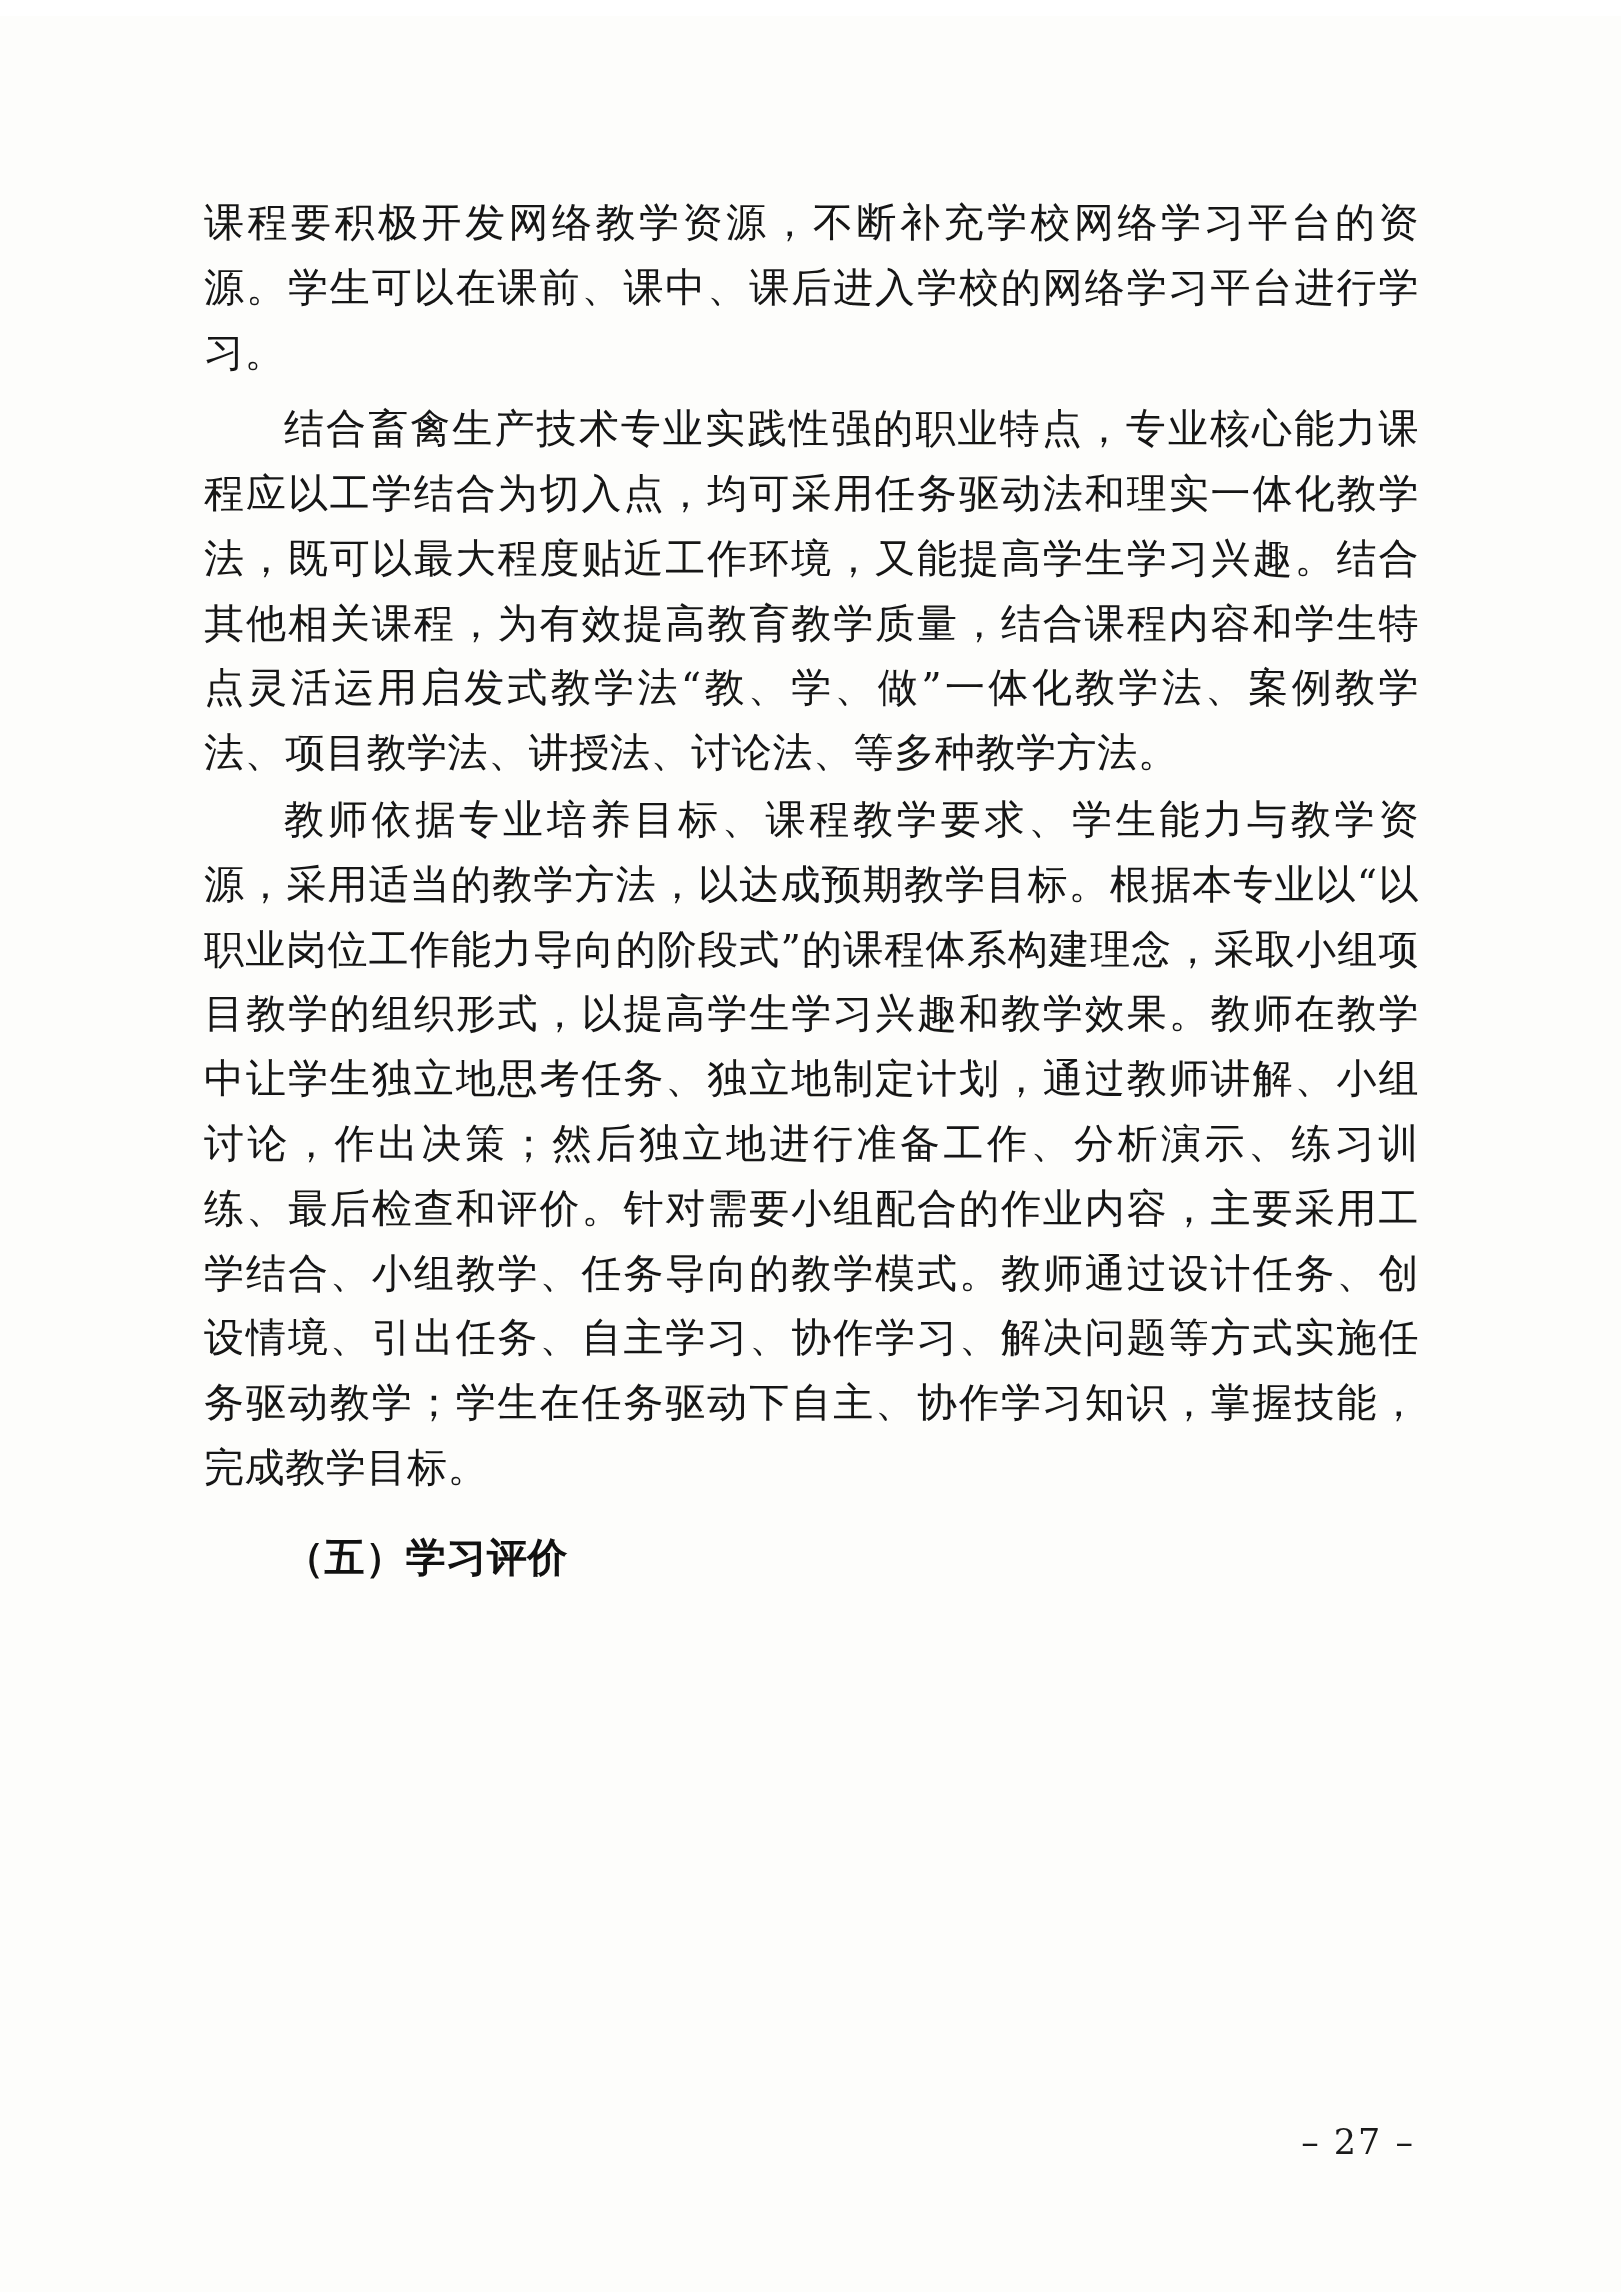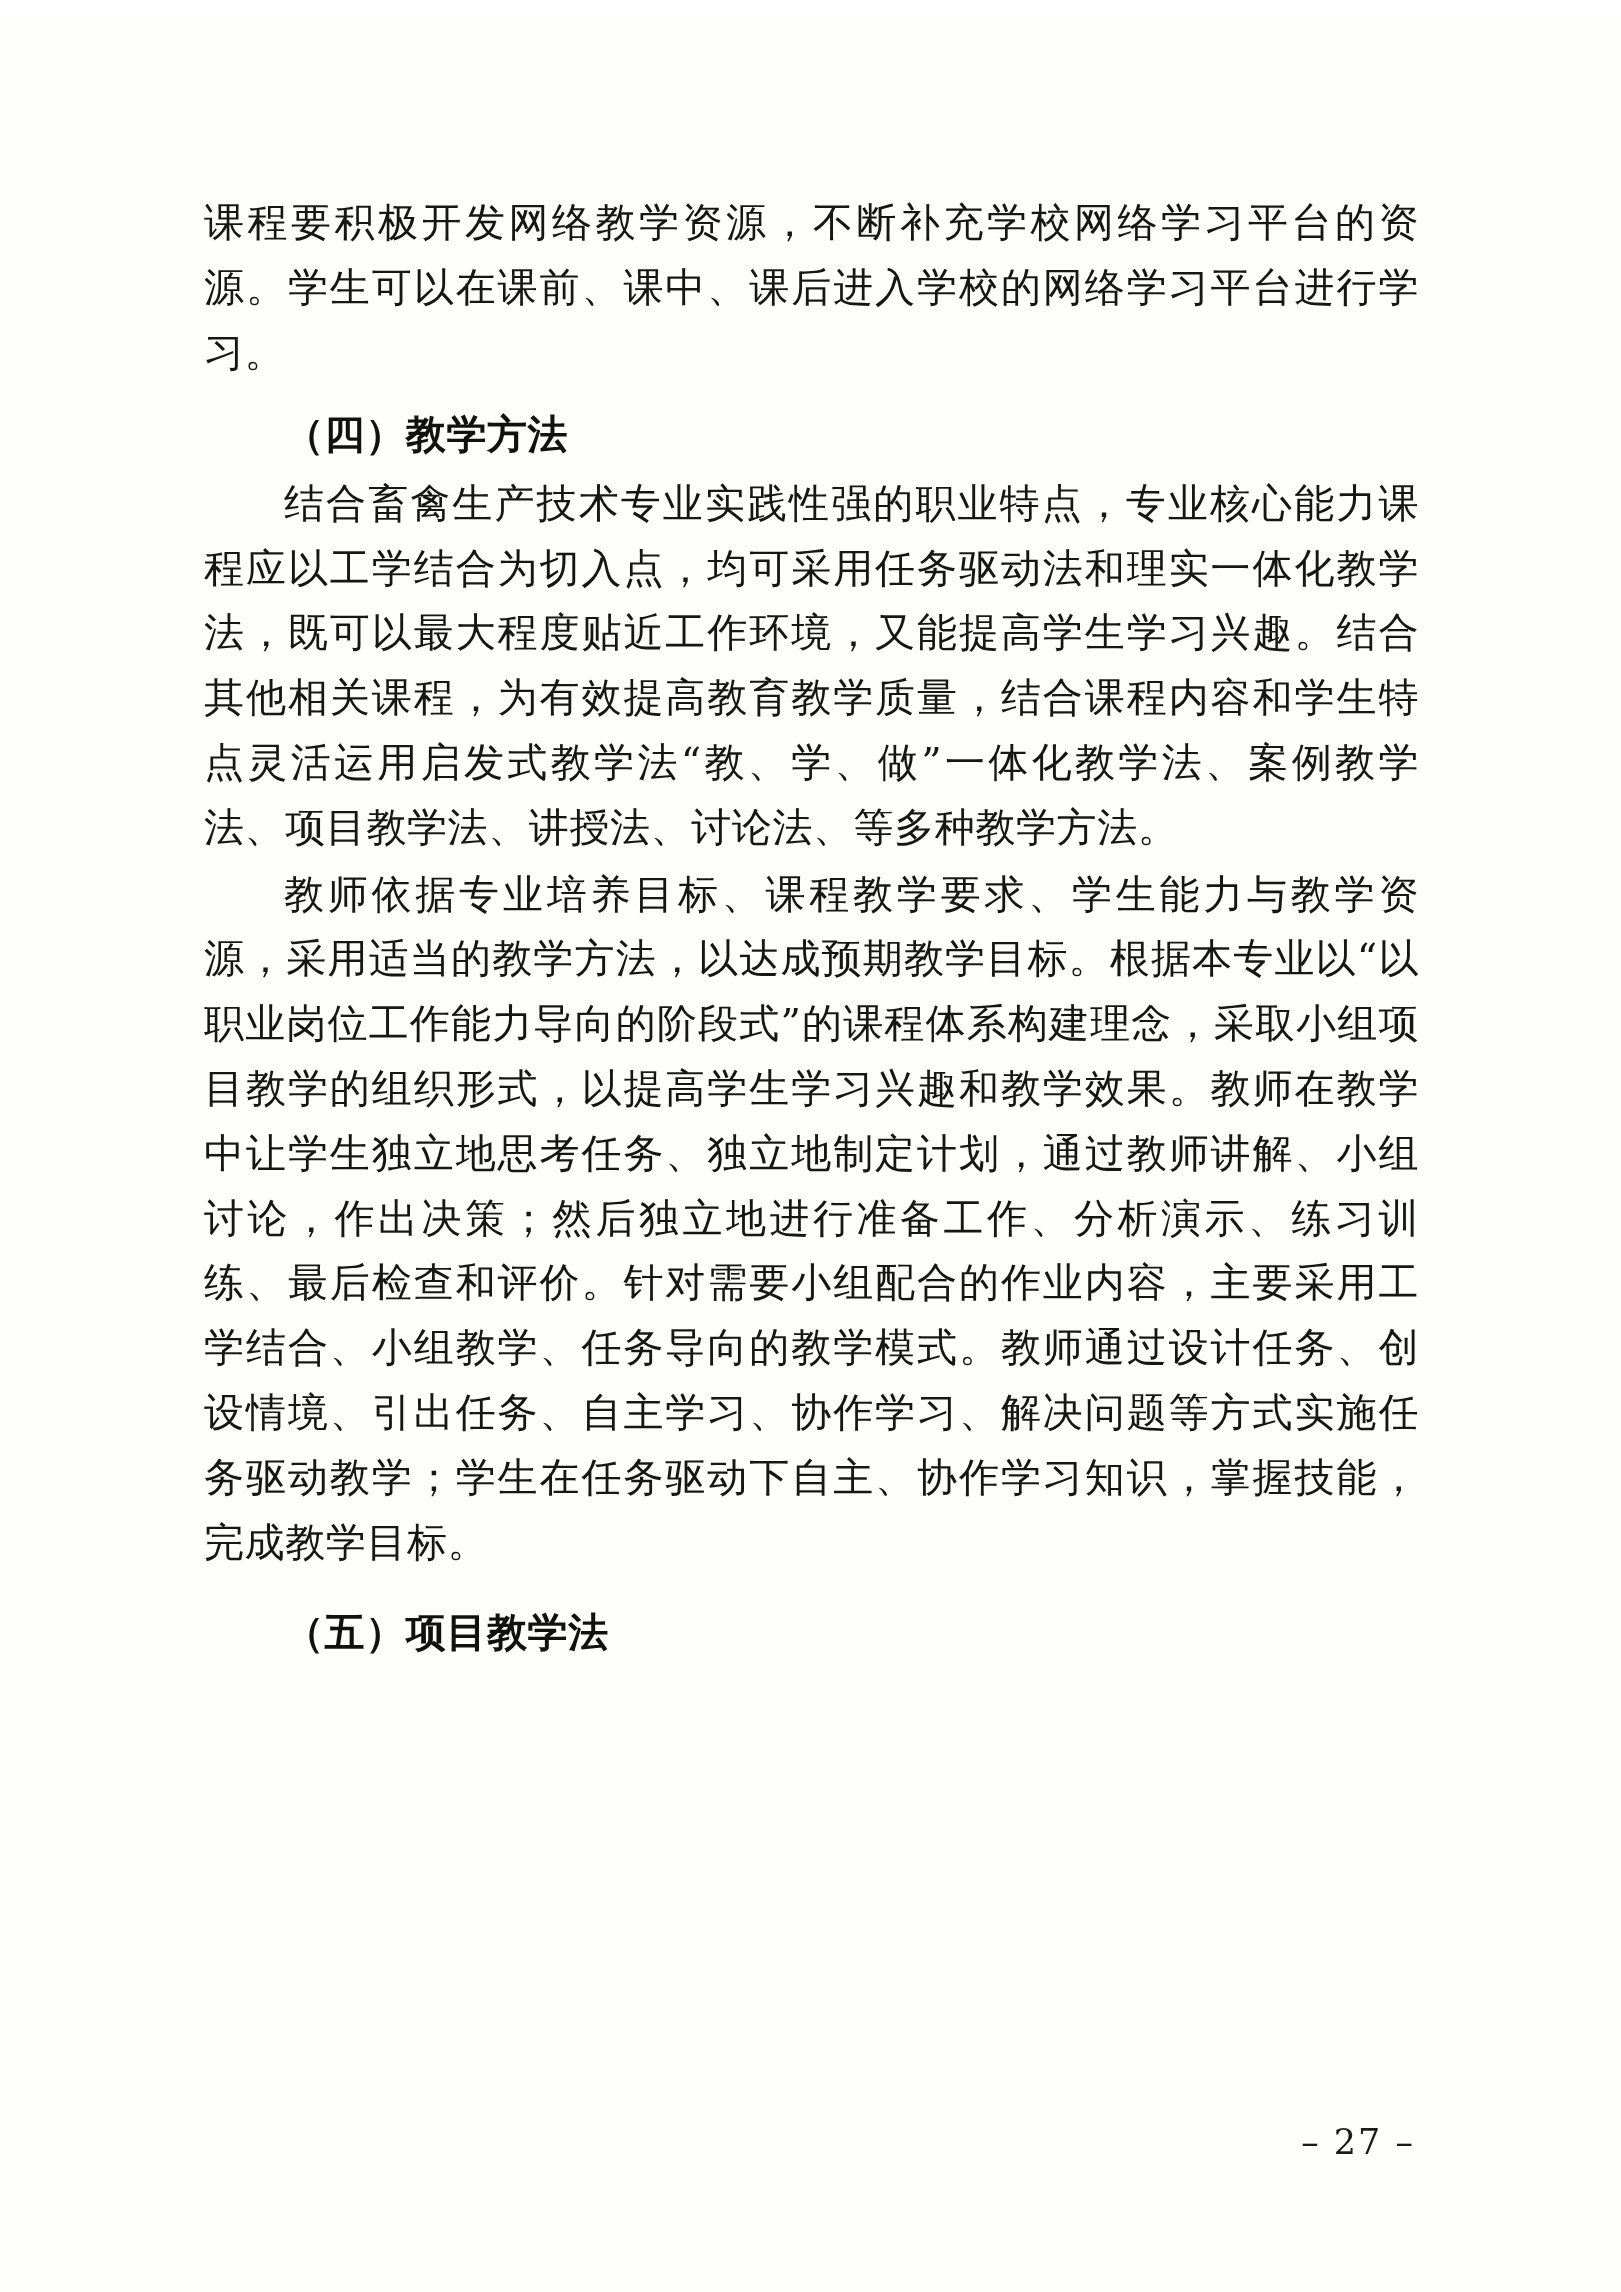--- a/index.html
+++ b/index.html
@@ -59,27 +59,26 @@
 </head>
 <body>
 
 <div class="page">
   <div class="content">
 
     <p class="para">课程要积极开发网络教学资源，不断补充学校网络学习平台的资源。学生可以在课前、课中、课后进入学校的网络学习平台进行学习。</p>
 
     <div class="spacer-sm"></div>
 
-    <p class="heading">（四）教学方法</p>
 
     <p class="para indent">结合畜禽生产技术专业实践性强的职业特点，专业核心能力课程应以工学结合为切入点，均可采用任务驱动法和理实一体化教学法，既可以最大程度贴近工作环境，又能提高学生学习兴趣。结合其他相关课程，为有效提高教育教学质量，结合课程内容和学生特点灵活运用启发式教学法“教、学、做”一体化教学法、案例教学法、项目教学法、讲授法、讨论法、等多种教学方法。</p>
 
     <p class="para indent">教师依据专业培养目标、课程教学要求、学生能力与教学资源，采用适当的教学方法，以达成预期教学目标。根据本专业以“以职业岗位工作能力导向的阶段式”的课程体系构建理念，采取小组项目教学的组织形式，以提高学生学习兴趣和教学效果。教师在教学中让学生独立地思考任务、独立地制定计划，通过教师讲解、小组讨论，作出决策；然后独立地进行准备工作、分析演示、练习训练、最后检查和评价。针对需要小组配合的作业内容，主要采用工学结合、小组教学、任务导向的教学模式。教师通过设计任务、创设情境、引出任务、自主学习、协作学习、解决问题等方式实施任务驱动教学；学生在任务驱动下自主、协作学习知识，掌握技能，完成教学目标。</p>
 
     <div class="spacer-md"></div>
 
-    <p class="heading">（五）项目教学法</p>
+    <p class="heading">（五）学习评价</p>
 
   </div>
 
   <div class="pagenum">– 27 –</div>
 </div>
 
 
 </body></html>

